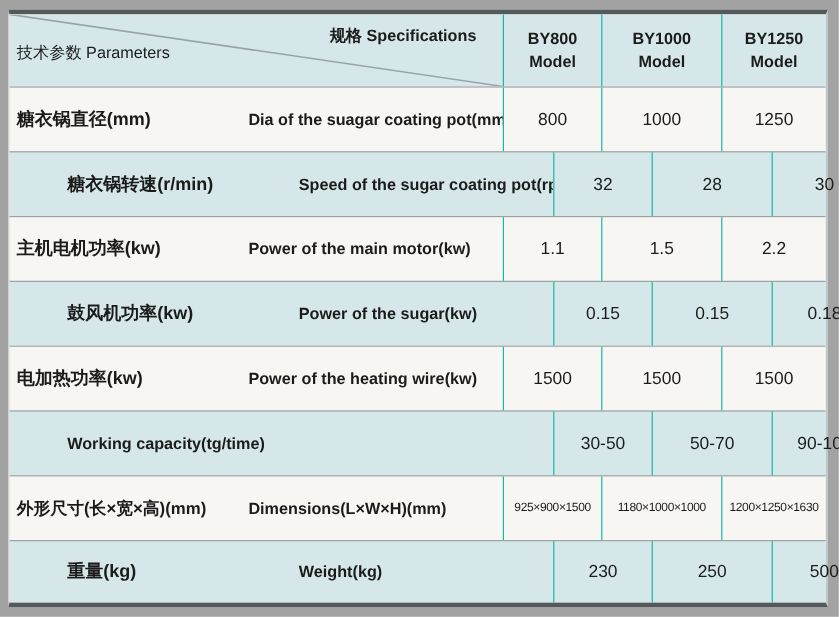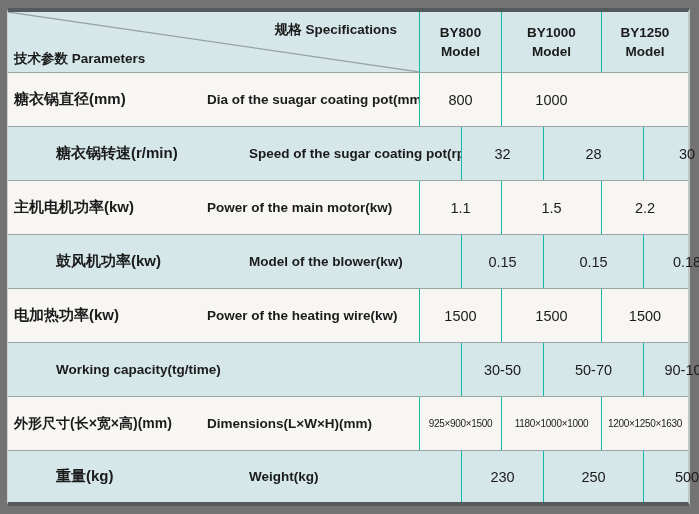--- a/index.html
+++ b/index.html
@@ -6,21 +6,21 @@
   html, body { width: 699px; height: 514px; }
   body {
     background: #ffffff;
     font-family: "Liberation Sans", sans-serif;
     color: #1b1b1b;
   }
   .page {
     position: relative;
     width: 699px;
     height: 514px;
-    background: #737373;
+    background: #a3a3a3;
     overflow: hidden;
   }
   .spec-table {
     position: absolute;
     left: 7px;
     top: 8px;
     width: 683px;
     border-top: 4px solid #545a5c;
     border-bottom: 4px solid #545a5c;
     border-left: 1px solid #ccd2d2;
@@ -42,22 +42,22 @@
   .vline { border-left: 1px solid #14b8a6; }
 
   
   .diag-cell { position: relative; overflow: hidden; }
   .diag-cell svg { position: absolute; left: 0; top: 0; width: 100%; height: 100%; display: block; }
   .spec-label {
     position: absolute; top: 9px; right: 22px;
     font-size: 13.5px; font-weight: bold; white-space: nowrap;
   }
   .param-label {
-    position: absolute; bottom: 4px; left: 6px;
-    font-size: 13.5px; font-weight: bold; white-space: nowrap;
+    position: absolute; bottom: 19px; left: 6px;
+    font-size: 13.5px; font-weight: normal; white-space: nowrap;
   }
 
   .model-cell {
     display: flex; flex-direction: column;
     align-items: center; justify-content: center;
     font-size: 13.5px; font-weight: bold; line-height: 19px;
   }
 
   .label-cell {
     display: flex; align-items: center;
@@ -104,20 +104,21 @@
       </div>
     </div>
 
     <div class="row body-row row-w">
       <div class="cell label-cell">
         <span class="cn">糖衣锅直径(mm)</span>
         <span class="en">Dia of the suagar coating pot(mm)</span>
       </div>
       <div class="cell val vline">800</div>
       <div class="cell val vline">1000</div>
+      <div class="cell val vline">1250</div>
     </div>
 
     <div class="row body-row row-b">
       <div class="cell label-cell">
         <span class="cn">糖衣锅转速(r/min)</span>
         <span class="en">Speed of the sugar coating pot(rpm)</span>
       </div>
       <div class="cell val vline">32</div>
       <div class="cell val vline">28</div>
       <div class="cell val vline">30</div>
@@ -129,21 +130,21 @@
         <span class="en">Power of the main motor(kw)</span>
       </div>
       <div class="cell val vline">1.1</div>
       <div class="cell val vline">1.5</div>
       <div class="cell val vline">2.2</div>
     </div>
 
     <div class="row body-row row-b">
       <div class="cell label-cell">
         <span class="cn">鼓风机功率(kw)</span>
-        <span class="en">Model of the blower(kw)</span>
+        <span class="en">Power of the sugar(kw)</span>
       </div>
       <div class="cell val vline">0.15</div>
       <div class="cell val vline">0.15</div>
       <div class="cell val vline">0.18</div>
     </div>
 
     <div class="row body-row row-w">
       <div class="cell label-cell">
         <span class="cn">电加热功率(kw)</span>
         <span class="en">Power of the heating wire(kw)</span>

